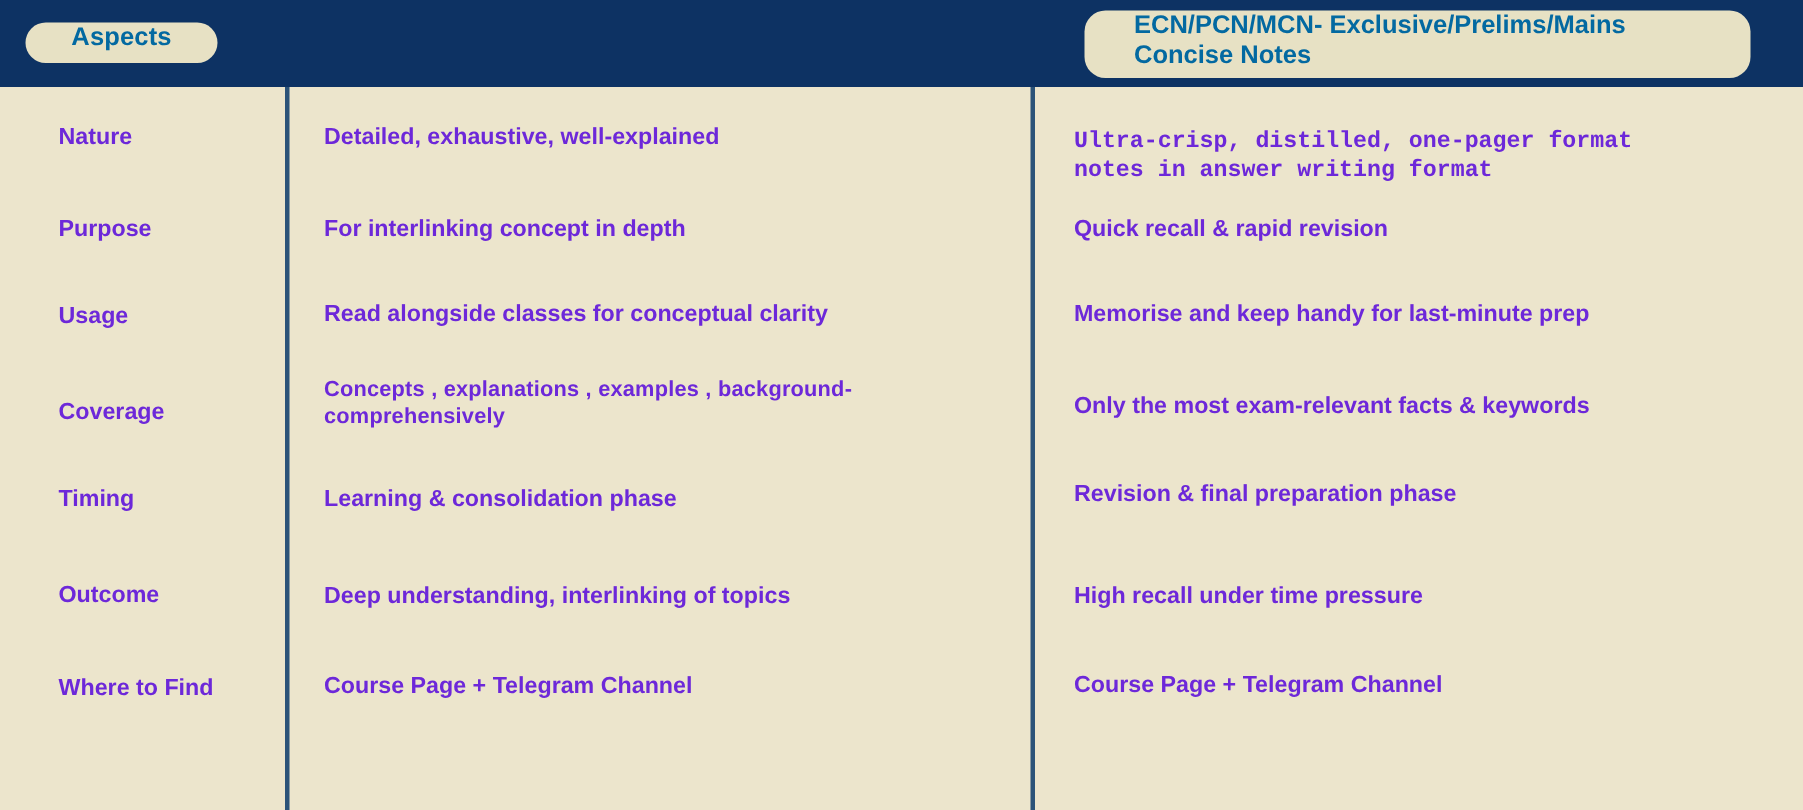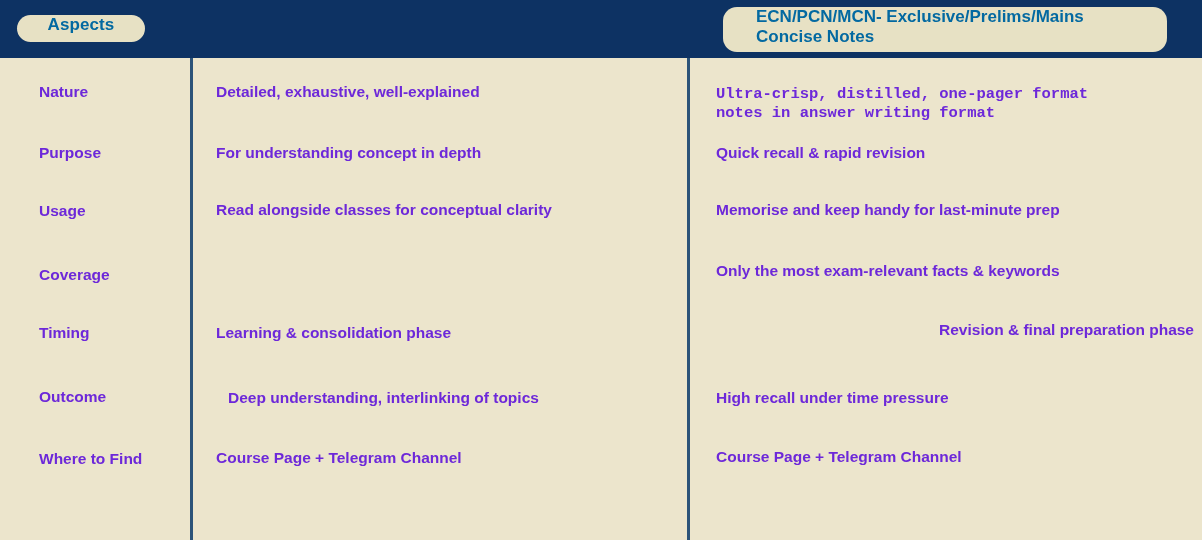--- a/index.html
+++ b/index.html
@@ -127,35 +127,39 @@
   <div class="divider divider-2"></div>
 
   <div class="cell col-aspect" style="top:83px;">Nature</div>
   <div class="cell col-ccn" style="top:83px;">Detailed, exhaustive, well-explained</div>
   <div class="cell col-ecn" style="top:85px;font-family:Liberation Mono, monospace;">
     <span style="display:block;">Ultra-crisp, distilled, one-pager format</span>
     <span style="display:block;">notes in answer writing format</span>
   </div>
 
   <div class="cell col-aspect" style="top:144px;">Purpose</div>
-  <div class="cell col-ccn" style="top:144px;">For understanding concept in depth</div>
+  <div class="cell col-ccn" style="top:144px;">For interlinking concept in depth</div>
   <div class="cell col-ecn" style="top:144px;">Quick recall &amp; rapid revision</div>
 
   <div class="cell col-aspect" style="top:202px;">Usage</div>
   <div class="cell col-ccn" style="top:201px;">Read alongside classes for conceptual clarity</div>
   <div class="cell col-ecn" style="top:201px;">Memorise and keep handy for last-minute prep</div>
 
   <div class="cell col-aspect" style="top:266px;">Coverage</div>
+  <div class="cell col-ccn small" style="top:252px;">
+    <span style="display:block;">Concepts , explanations , examples , background-</span>
+    <span style="display:block;">comprehensively</span>
+  </div>
   <div class="cell col-ecn" style="top:262px;">Only the most exam-relevant facts &amp; keywords</div>
 
   <div class="cell col-aspect" style="top:324px;">Timing</div>
   <div class="cell col-ccn" style="top:324px;">Learning &amp; consolidation phase</div>
-  <div class="cell col-ecn" style="top:321px;text-align:right;">Revision &amp; final preparation phase</div>
+  <div class="cell col-ecn" style="top:321px;">Revision &amp; final preparation phase</div>
 
   <div class="cell col-aspect" style="top:388px;">Outcome</div>
-  <div class="cell col-ccn" style="top:389px;margin-left:12px;">Deep understanding, interlinking of topics</div>
+  <div class="cell col-ccn" style="top:389px;">Deep understanding, interlinking of topics</div>
   <div class="cell col-ecn" style="top:389px;">High recall under time pressure</div>
 
   <div class="cell col-aspect" style="top:450px;">Where to Find</div>
   <div class="cell col-ccn" style="top:449px;">Course Page + Telegram Channel</div>
   <div class="cell col-ecn" style="top:448px;">Course Page + Telegram Channel</div>
 
 </div>
 
 </body></html>

